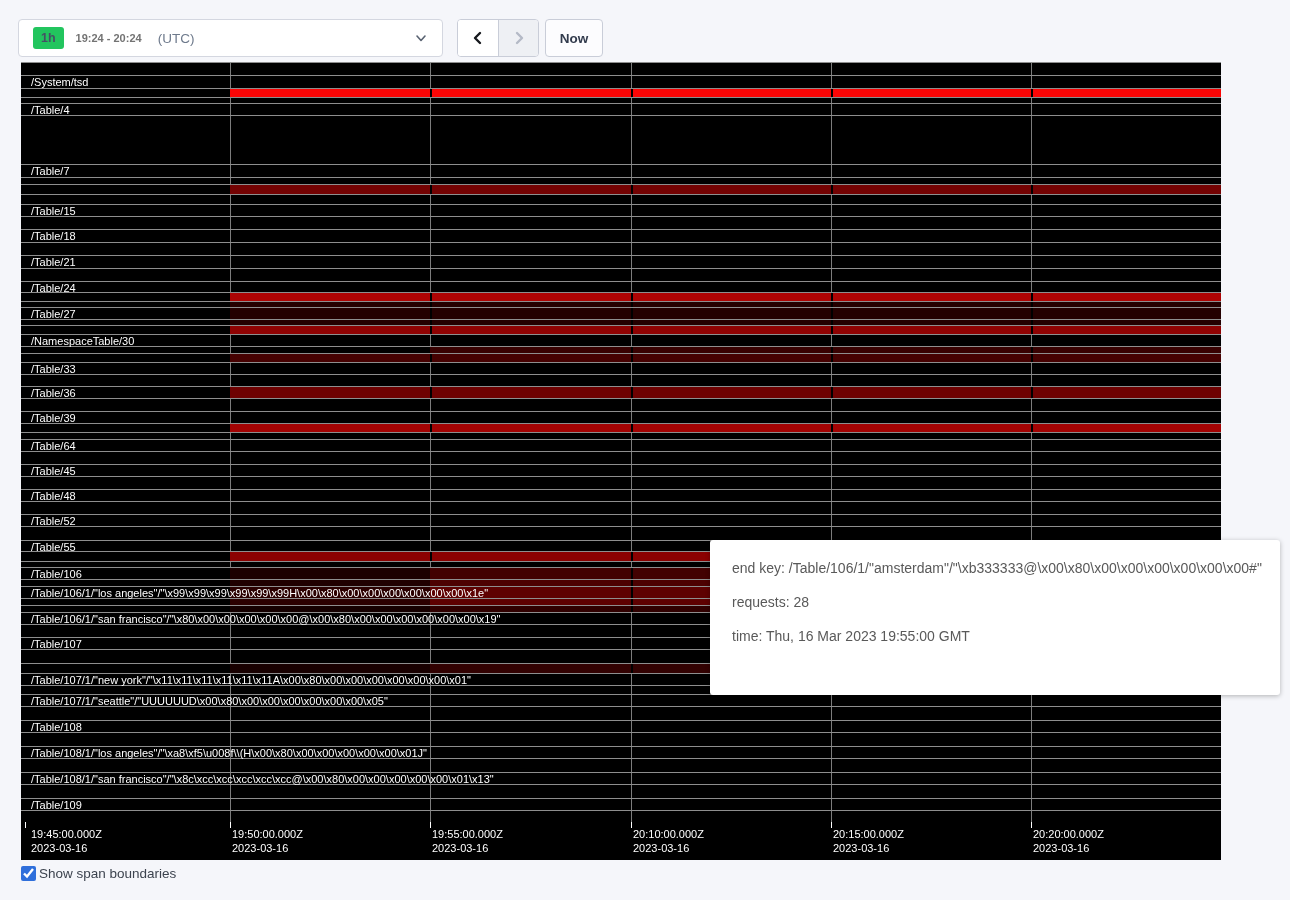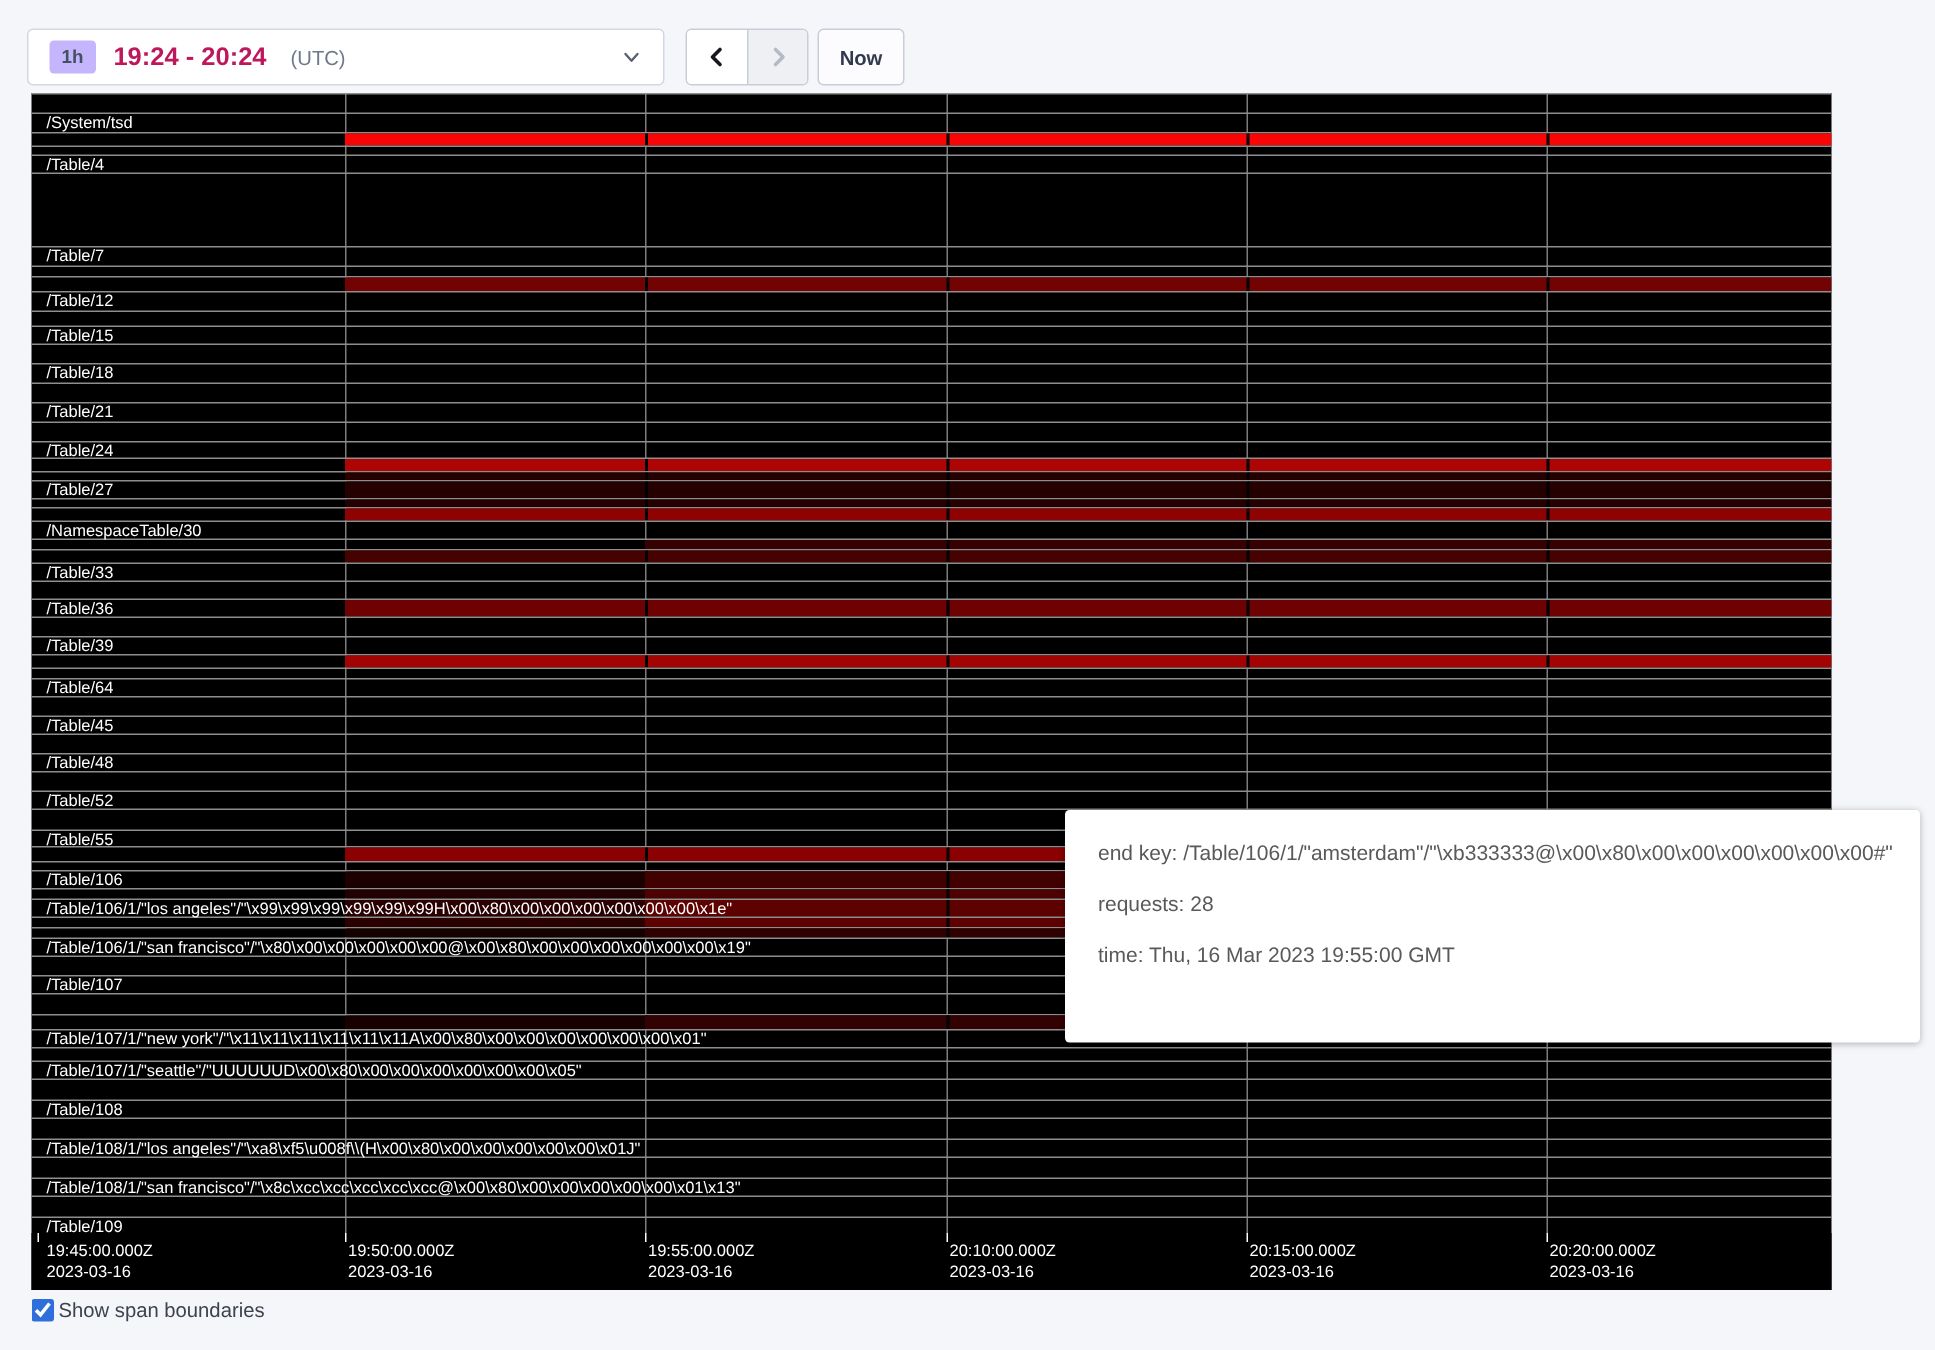--- a/index.html
+++ b/index.html
@@ -4,22 +4,22 @@
 <style>
   * { margin:0; padding:0; box-sizing:border-box; }
   html,body { width:1290px; height:900px; background:#f5f6fa; font-family:"Liberation Sans", sans-serif; overflow:hidden; }
   .page { position:relative; width:1290px; height:900px; }
 
   
   .toolbar { position:absolute; left:0; top:0; width:1290px; height:62px; }
   .time-selector { position:absolute; left:18px; top:19px; width:425px; height:38px;
       background:#ffffff; border:1px solid #d4d7e0; border-radius:4px;
       display:flex; align-items:center; padding:0 14px; cursor:pointer; }
-  .preset-badge { background:#c4b5fd; border-radius:3px; padding:4px 8px; font-size:12.5px; font-weight:bold; color:#455064; }
-  .range-text { margin-left:12px; font-size:17px; font-weight:bold; color:#be185d; }
+  .preset-badge { background:#22c55e; border-radius:3px; padding:4px 8px; font-size:12.5px; font-weight:bold; color:#455064; }
+  .range-text { margin-left:12px; font-size:11px; font-weight:bold; color:#737373; }
   .tz-text { margin-left:16px; font-size:13.5px; color:#6e7a8c; }
   .selector-spacer { flex:1; }
   .chev-icon { width:14px; height:14px; display:block; }
   .nav-group { position:absolute; left:457px; top:19px; height:38px; display:flex;
       border:1px solid #c9cdd8; border-radius:4px; overflow:hidden; background:#fff; }
   .nav-btn { width:40px; height:36px; display:flex; align-items:center; justify-content:center; border:none; background:#ffffff; cursor:pointer; }
   .nav-btn + .nav-btn { border-left:1px solid #c9cdd8; background:#eef0f4; }
   .now-btn { position:absolute; left:545px; top:19px; height:38px; width:58px;
       background:#fcfcfe; border:1px solid #c9cdd8; border-radius:4px;
       font-size:13.5px; font-weight:bold; color:#323b4d; cursor:pointer; font-family:"Liberation Sans", sans-serif; }
@@ -117,23 +117,20 @@
         </div>
         <div class="hm-row" style="height: 7px;"></div>
         <div class="hm-row" style="height: 10px;">
           <div class="hm-band" style="left: 209px; width: 991px; background: rgb(115, 2, 2);">
             <div class="hm-band-cut" style="left: 200px;"></div>
             <div class="hm-band-cut" style="left: 401px;"></div>
             <div class="hm-band-cut" style="left: 601px;"></div>
             <div class="hm-band-cut" style="left: 801px;"></div>
           </div>
         </div>
-        <div class="hm-row" style="height: 13px;">
-          <div class="hm-label">/Table/12</div>
-        </div>
         <div class="hm-row" style="height: 10px;"></div>
         <div class="hm-row" style="height: 12px;">
           <div class="hm-label">/Table/15</div>
         </div>
         <div class="hm-row" style="height: 13px;"></div>
         <div class="hm-row" style="height: 13px;">
           <div class="hm-label">/Table/18</div>
         </div>
         <div class="hm-row" style="height: 13px;"></div>
         <div class="hm-row" style="height: 13px; text-decoration: underline;">

